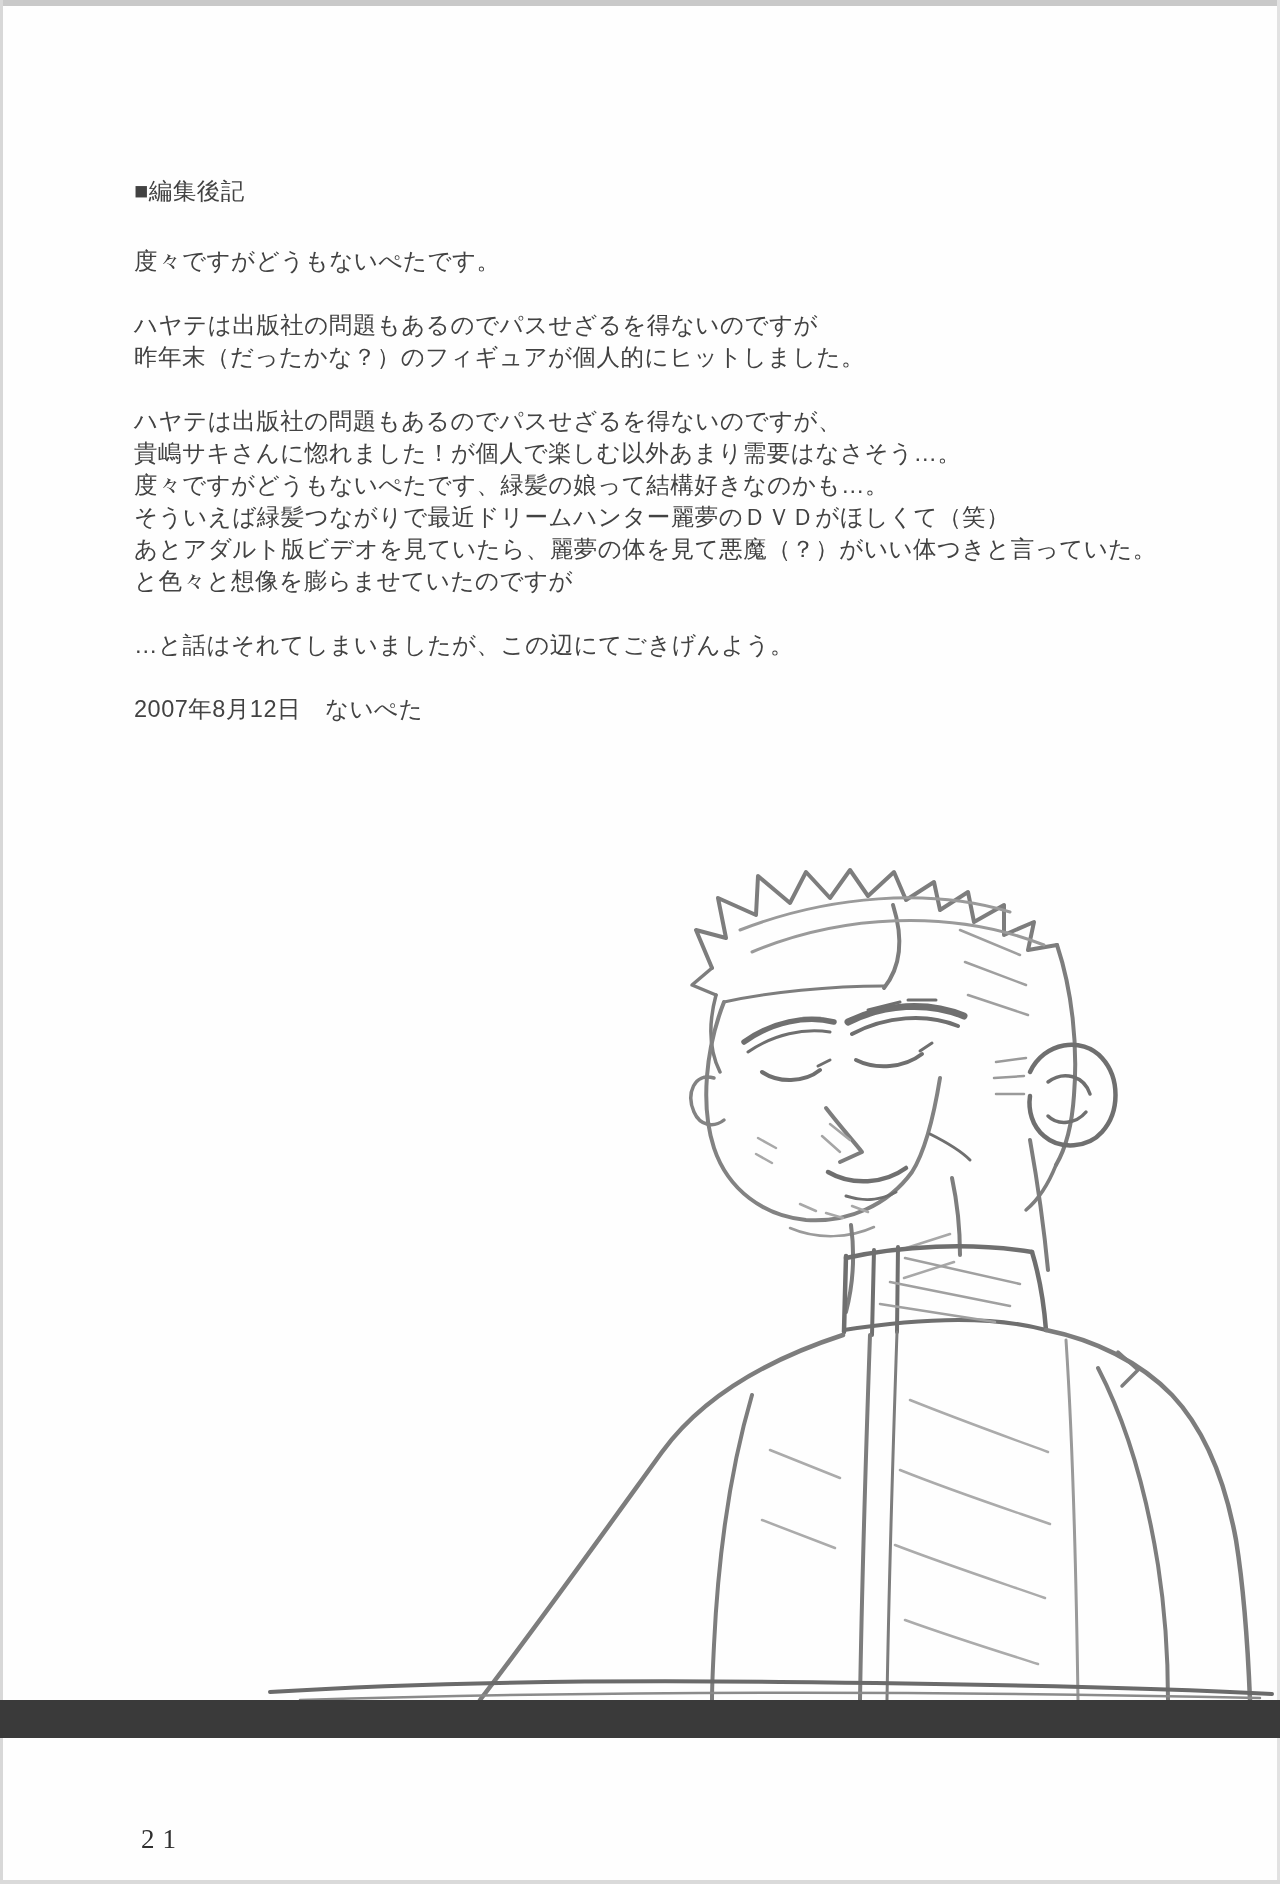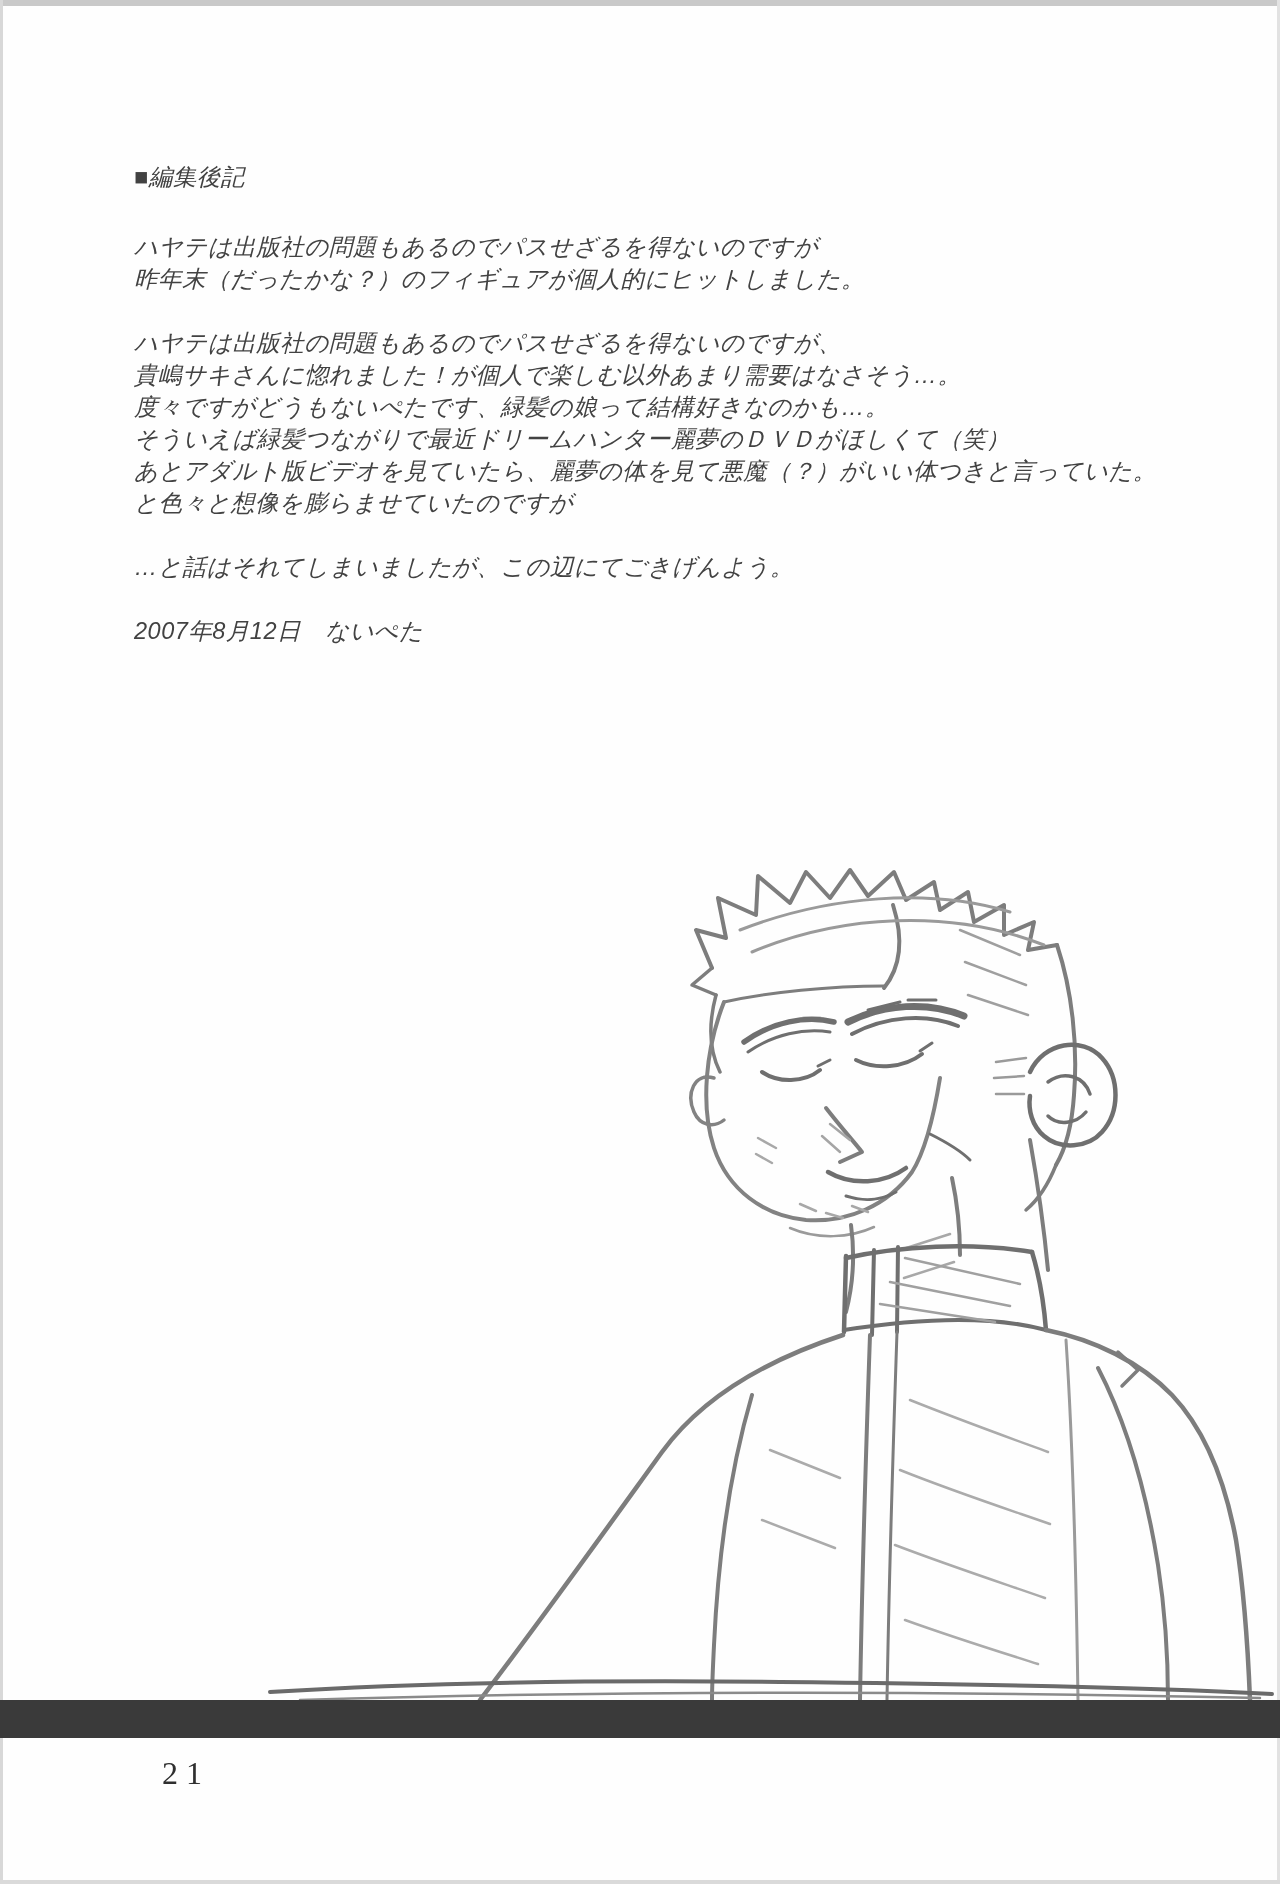--- a/index.html
+++ b/index.html
@@ -5,48 +5,51 @@
   html,body{margin:0;padding:0;background:#ffffff;}
   .page{
     position:relative;width:1280px;height:1884px;background:#fefefe;overflow:hidden;
     font-family:"Liberation Sans","DejaVu Sans",sans-serif;
   }
   .scan-edge-top{position:absolute;top:0;left:0;width:1280px;height:6px;background:#c9c9c9;}
   .scan-edge-left{position:absolute;top:0;left:0;width:3px;height:1884px;background:#d8d8d8;}
   .scan-edge-right{position:absolute;top:0;right:0;width:3px;height:1884px;background:#e2e2e2;}
   .scan-edge-bottom{position:absolute;left:0;bottom:0;width:1280px;height:4px;background:#dadada;}
   .text-column{
-    position:absolute;left:134px;top:161px;width:1120px;
-    color:#424242;font-size:23.5px;line-height:32px;letter-spacing:0.5px;font-style:italic;
+    position:absolute;left:134px;top:175px;width:1120px;
+    color:#424242;font-size:23.5px;line-height:32px;letter-spacing:0.5px;
   }
   .heading{margin:0 0 38px 0;font-weight:normal;}
   .para{margin:0 0 32px 0;}
   .line{white-space:nowrap;}
   .signature{margin-top:32px;white-space:nowrap;}
   .sketch{position:absolute;left:0;top:0;width:1280px;height:1884px;}
   .footer-bar{position:absolute;left:0;top:1700px;width:1280px;height:38px;background:#3a3a3a;}
   .page-number{
-    position:absolute;left:141px;top:1755px;
+    position:absolute;left:141px;top:1824px;
     font-family:"Liberation Serif","DejaVu Serif",serif;
-    font-size:32px;letter-spacing:8px;color:#2f2f2f;margin-left:21px;
+    font-size:27px;letter-spacing:8px;color:#2f2f2f;
   }
 </style>
 </head>
 <body>
 
 <div class="page">
 
   <div class="scan-edge-top"></div>
   <div class="scan-edge-left"></div>
   <div class="scan-edge-right"></div>
   <div class="scan-edge-bottom"></div>
 
   <div class="text-column">
     <div class="heading">■編集後記</div>
 
+    <div class="para">
+      <div class="line">度々ですがどうもないぺたです。</div>
+    </div>
 
     <div class="para">
       <div class="line">ハヤテは出版社の問題もあるのでパスせざるを得ないのですが</div>
       <div class="line">昨年末（だったかな？）のフィギュアが個人的にヒットしました。</div>
     </div>
 
 
     <div class="para">
       <div class="line">ハヤテは出版社の問題もあるのでパスせざるを得ないのですが、</div>
       <div class="line">貴嶋サキさんに惚れました！が個人で楽しむ以外あまり需要はなさそう…。</div>

